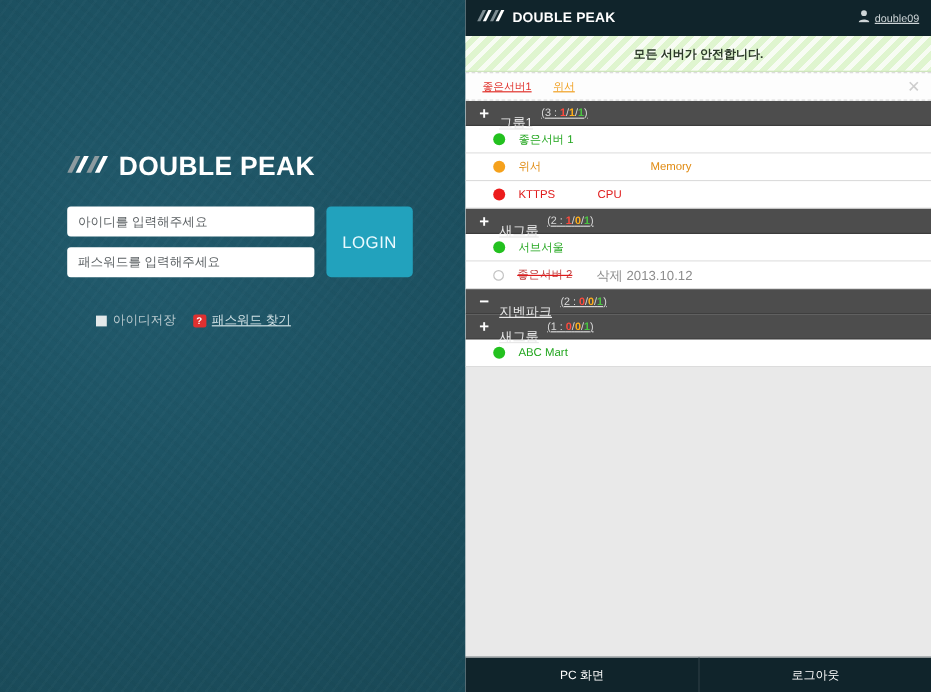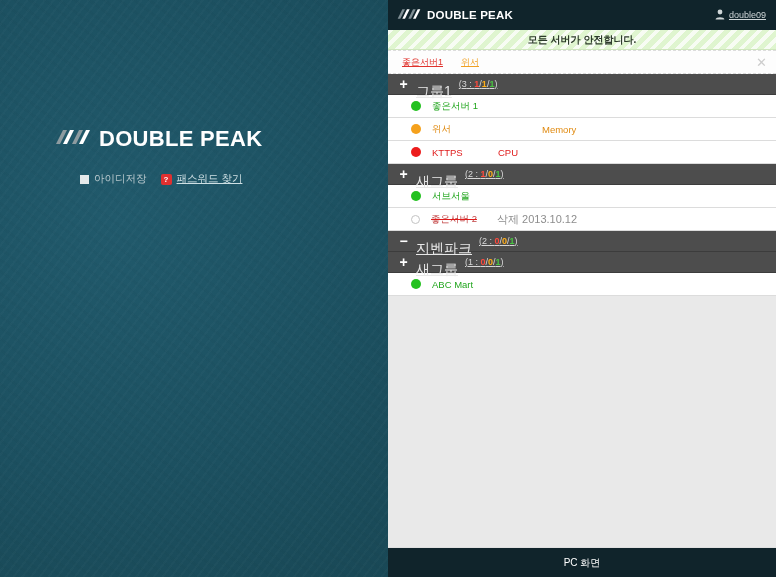--- a/index.html
+++ b/index.html
@@ -79,21 +79,21 @@
     color: #eafaff;
     font-size: 14px;
     font-family: "Liberation Sans", sans-serif;
     letter-spacing: 0.4px;
     cursor: pointer;
     padding: 0;
   }
   .opts {
     display: flex;
     align-items: center;
-    margin-top: 5px;
+    margin-top: 20px;
     gap: 14px;
     padding-left: 24px;
   }
   .chk-wrap { display: flex; align-items: center; gap: 5px; cursor: pointer; }
   .chk-box {
     width: 9px; height: 9px;
     background: #e4e9ea;
     display: inline-block;
   }
   .chk-label { color: #b9c9ce; font-size: 10.5px; }
@@ -142,21 +142,21 @@
     letter-spacing: 0.2px;
   }
   .app-user { display: flex; align-items: center; gap: 4px; cursor: pointer; }
   .user-name {
     color: #cfd6d8;
     font-size: 9px;
     text-decoration: underline;
   }
 
   .status-banner {
-    height: 20px;
+    height: 30px;
     background: #dff5cf;
     background-image: repeating-linear-gradient(135deg, rgba(255,255,255,0.75) 0px, rgba(255,255,255,0.75) 4px, rgba(0,0,0,0) 4px, rgba(0,0,0,0) 9px);
     border-bottom: 1px solid #cfe6bd;
     display: flex;
     align-items: center;
     justify-content: center;
     flex: 0 0 auto;
   }
   .status-text { color: #2c3a2a; font-size: 10px; font-weight: bold; }
 
@@ -208,21 +208,21 @@
   .toggle-icon {
     color: #ffffff;
     font-size: 14px;
     font-weight: bold;
     line-height: 1;
     width: 11px;
     text-align: center;
   }
   .group-name {
     color: #e8e8e8;
-    font-size: 14px;
+    font-size: 11px;
     text-decoration: underline;
     white-space: nowrap;
     margin-top: 16px;
   }
   .group-count {
     color: #d8d8d8;
     font-size: 9px;
     white-space: nowrap;
     text-decoration: underline;
   }
@@ -299,20 +299,27 @@
           <svg width="34" height="18" viewBox="0 0 34 18">
             <polygon points="0,16 7,2 11,2 4,16" fill="#8d9ba0"></polygon>
             <polygon points="7,16 14,2 18,2 11,16" fill="#ffffff"></polygon>
             <polygon points="16,16 23,2 27,2 20,16" fill="#8d9ba0"></polygon>
             <polygon points="23,16 30,2 34,2 27,16" fill="#ffffff"></polygon>
           </svg>
         </span>
         <span class="brand-text">DOUBLE PEAK</span>
       </div>
 
+      <div class="form-row">
+        <div class="fields">
+          <input class="txt-input" type="text" placeholder="아이디를 입력해주세요" style="">
+          <input class="txt-input" type="password" placeholder="패스워드를 입력해주세요" style="">
+        </div>
+        <button class="login-btn">LOGIN</button>
+      </div>
 
       <div class="opts">
         <span class="chk-wrap">
           <span class="chk-box"></span>
           <span class="chk-label">아이디저장</span>
         </span>
         <span class="find-wrap">
           <span class="q-badge">?</span>
           <span class="find-link">패스워드 찾기</span>
         </span>
@@ -407,16 +414,17 @@
       </div>
       <div class="server-row">
         <span class="dot dot-green"></span>
         <span class="srv-name n-green" style="width:auto">ABC Mart</span>
       </div>
 
     </div>
 
     <div class="app-footer">
       <div class="foot-btn">PC 화면</div>
+      <div class="foot-btn">로그아웃</div>
     </div>
 
   </div>
 </div>
 
 </body></html>

